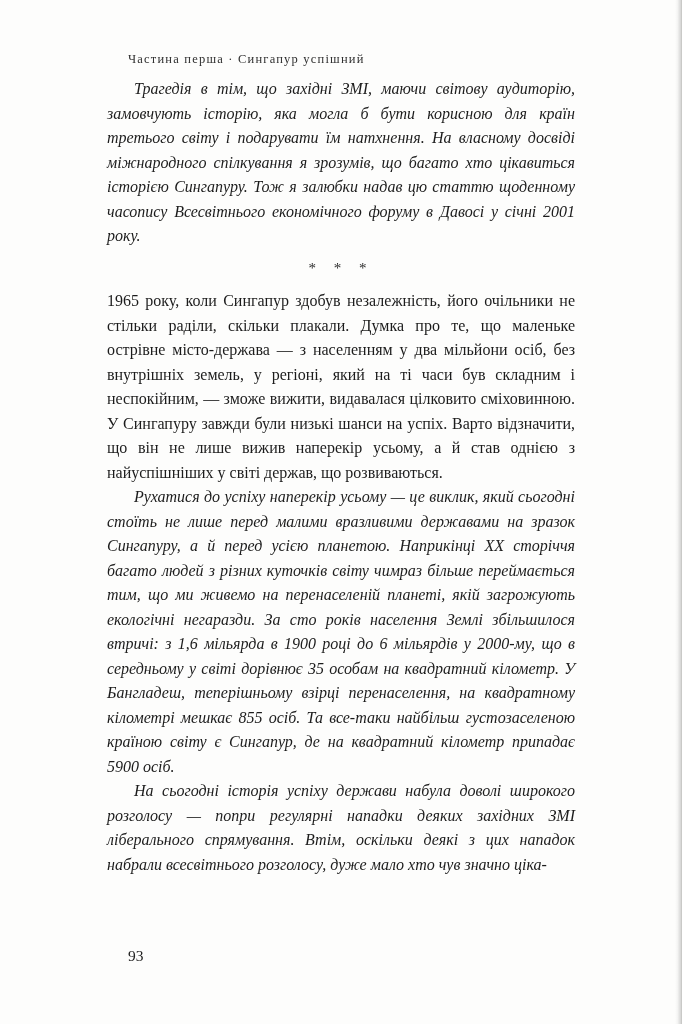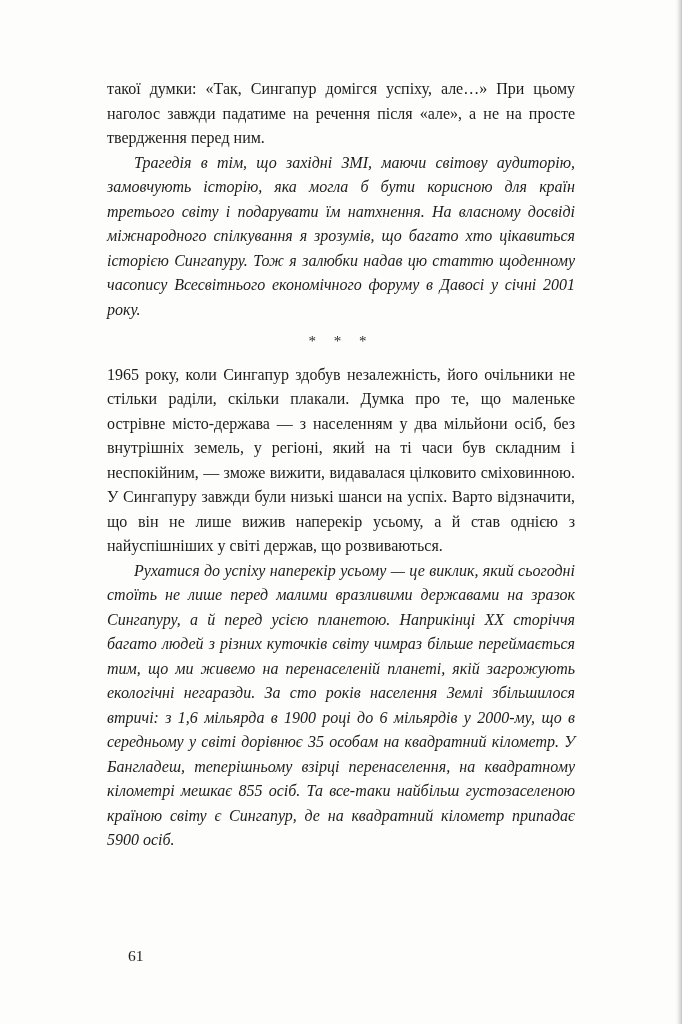--- a/index.html
+++ b/index.html
@@ -65,33 +65,34 @@
     top: 947px;
     font-size: 15.5px;
     color: #222222;
   }
 </style>
 </head>
 <body>
 
 <div class="page">
 
+  <div class="running-head">Частина перша · Сингапур успішний</div>
 
   <div class="body-text">
 
-    <p class="para no-indent">такої думки: «Так, Сингапур домігся успіху, але…» При цьому наголос завжди падатиме на речення після «але», а не на просте твердження перед ним.</p>
 
     <p class="para indent">Трагедія в тім, що західні ЗМІ, маючи світову аудиторію, замовчують історію, яка могла б бути корисною для країн третього світу і подарувати їм натхнення. На власному досвіді міжнародного спілкування я зрозумів, що багато хто цікавиться історією Сингапуру. Тож я залюбки надав цю статтю щоденному часопису Всесвітнього економічного форуму в Давосі у січні 2001 року.</p>
 
     <div class="separator">* * *</div>
 
     <p class="para no-indent">1965 року, коли Сингапур здобув незалежність, його очільники не стільки раділи, скільки плакали. Думка про те, що маленьке острівне місто-держава — з населенням у два мільйони осіб, без внутрішніх земель, у регіоні, який на ті часи був складним і неспокійним, — зможе вижити, видавалася цілковито сміховинною. У Сингапуру завжди були низькі шанси на успіх. Варто відзначити, що він не лише вижив наперекір усьому, а й став однією з найуспішніших у світі держав, що розвиваються.</p>
 
     <p class="para indent">Рухатися до успіху наперекір усьому — це виклик, який сьогодні стоїть не лише перед малими вразливими державами на зразок Сингапуру, а й перед усією планетою. Наприкінці XX сторіччя багато людей з різних куточків світу чимраз більше переймається тим, що ми живемо на перенаселеній планеті, якій загрожують екологічні негаразди. За сто років населення Землі збільшилося втричі: з 1,6 мільярда в 1900 році до 6 мільярдів у 2000-му, що в середньому у світі дорівнює 35 особам на квадратний кілометр. У Бангладеш, теперішньому взірці перенаселення, на квадратному кілометрі мешкає 855 осіб. Та все-таки найбільш густозаселеною країною світу є Сингапур, де на квадратний кілометр припадає 5900 осіб.</p>
 
+    <p class="para indent">На сьогодні історія успіху держави набула доволі широкого розголосу — попри регулярні нападки деяких західних ЗМІ ліберального спрямування. Втім, оскільки деякі з цих нападок набрали всесвітнього розголосу, дуже мало хто чув значно ціка-</p>
 
   </div>
 
-  <div class="page-number">61</div>
+  <div class="page-number">93</div>
 
   <div class="page-edge"></div>
 
 </div>
 
 </body></html>

